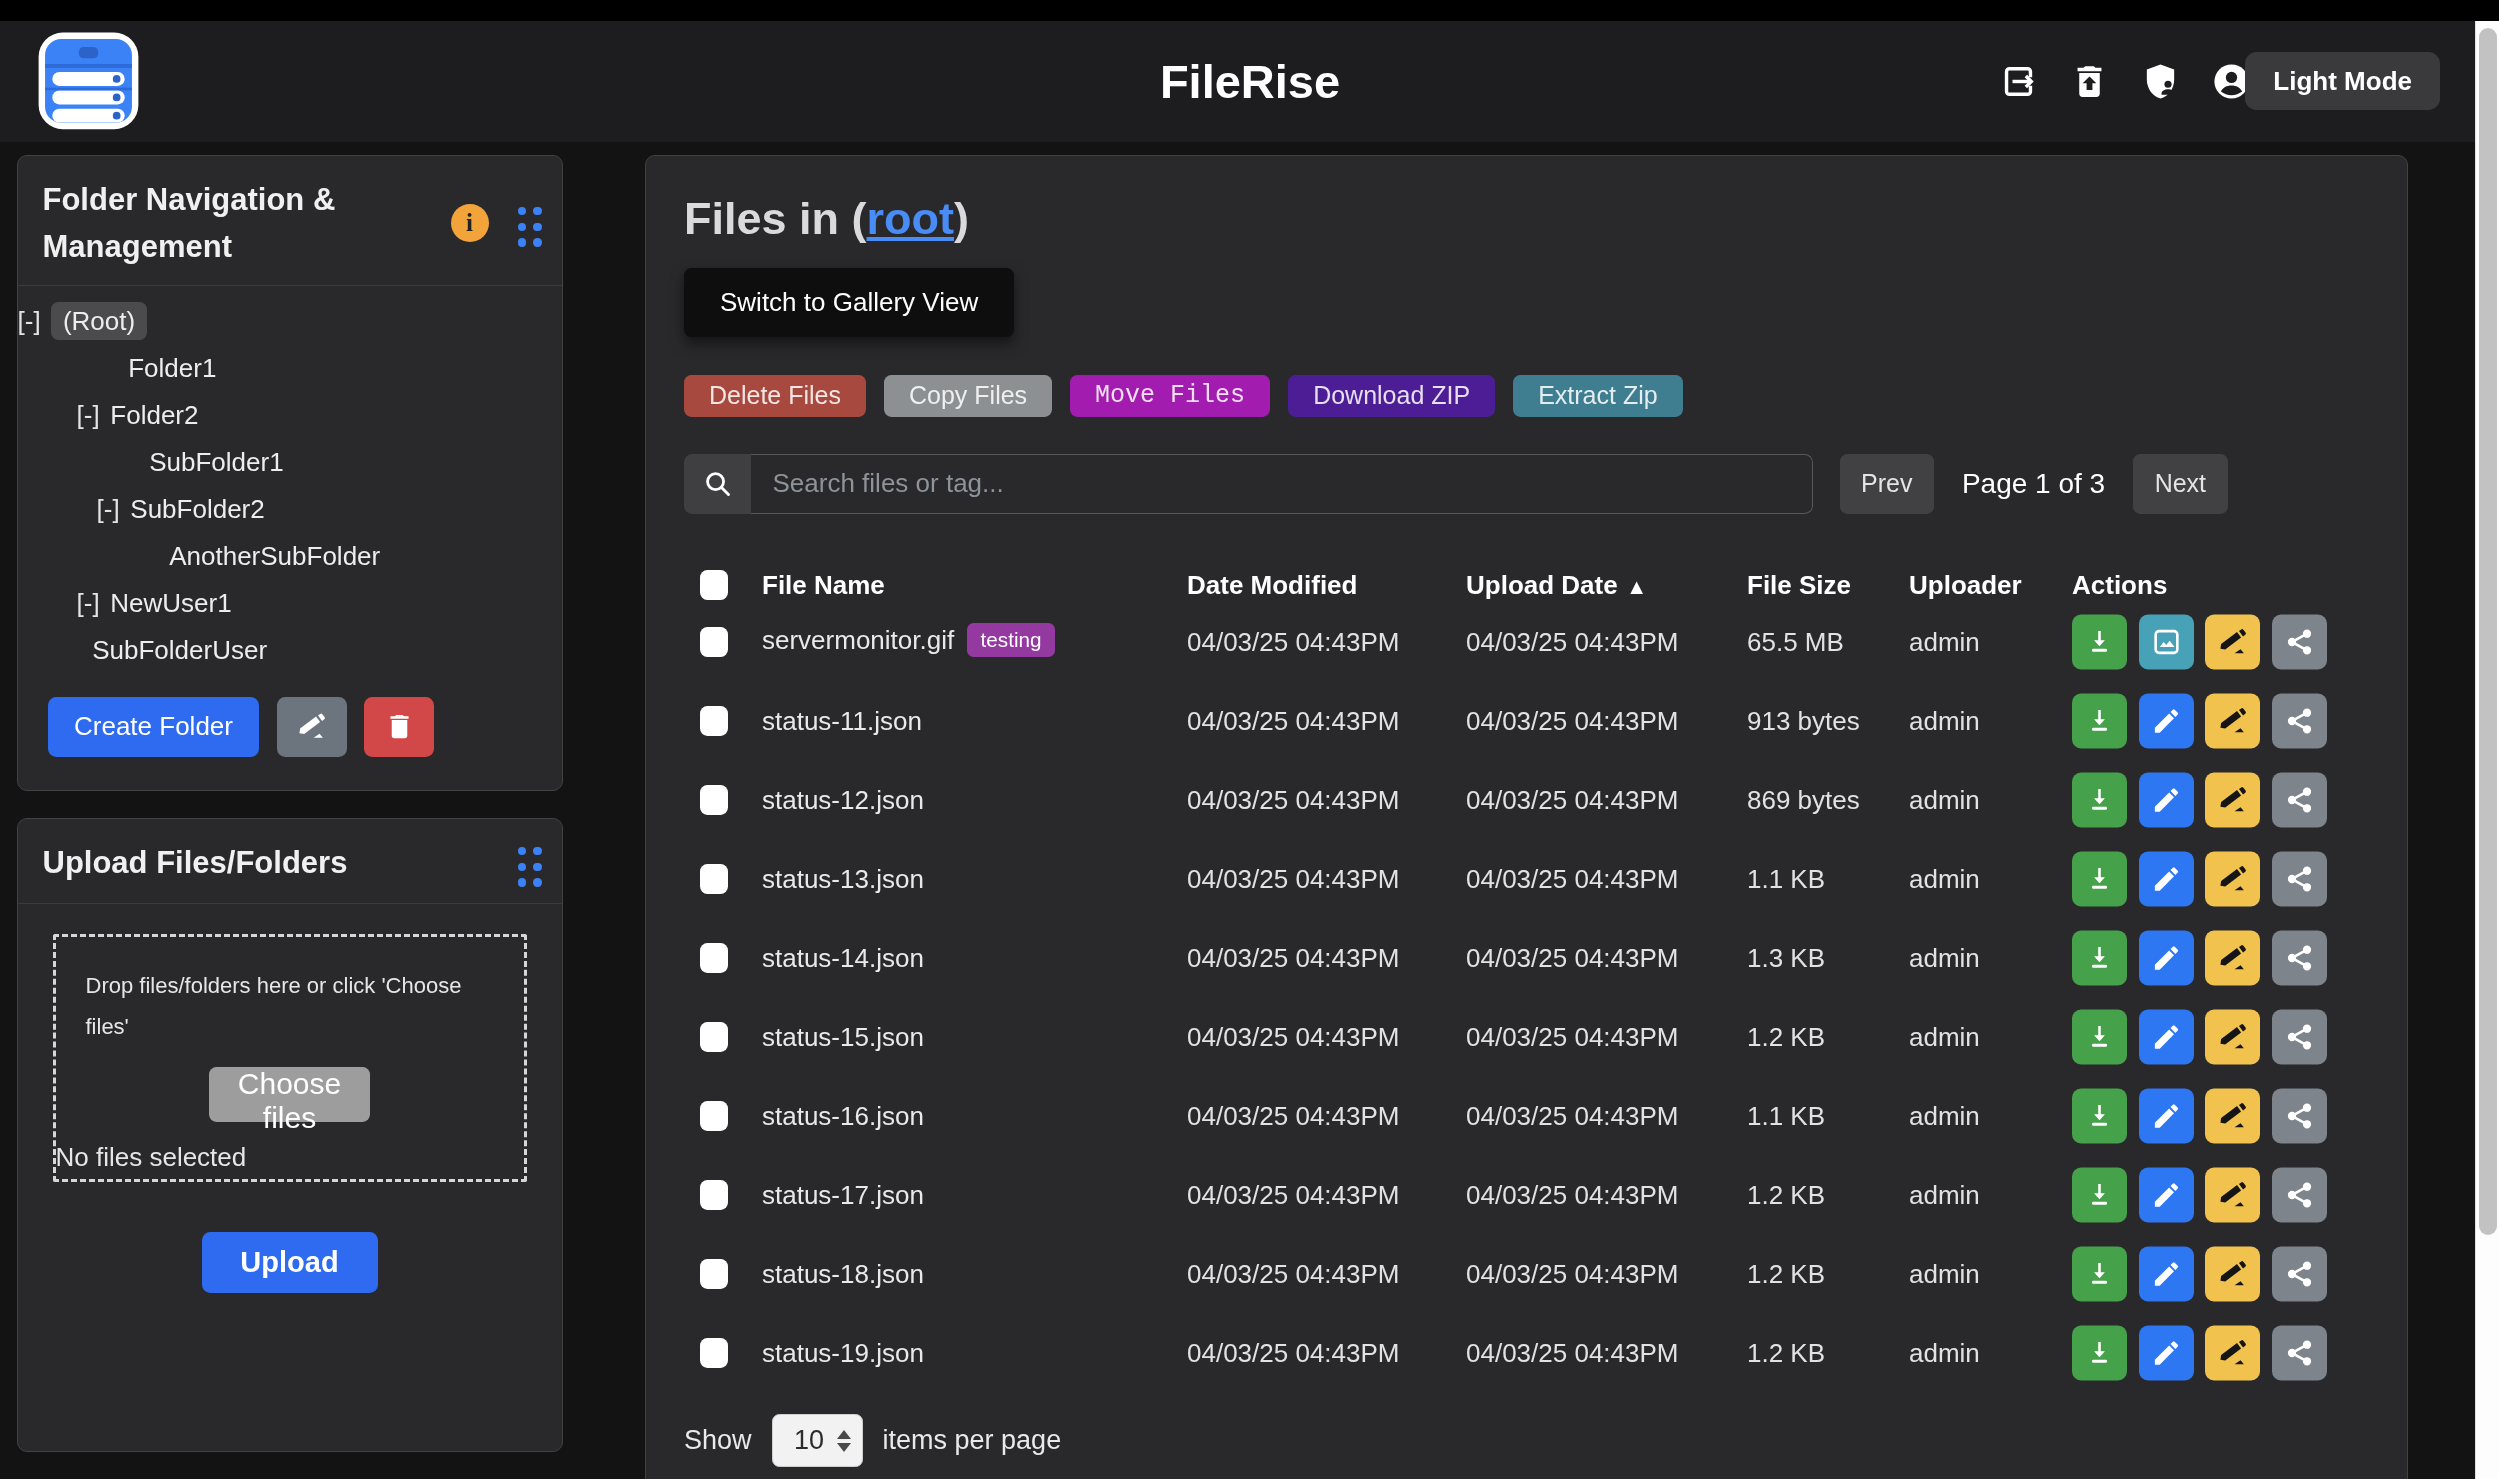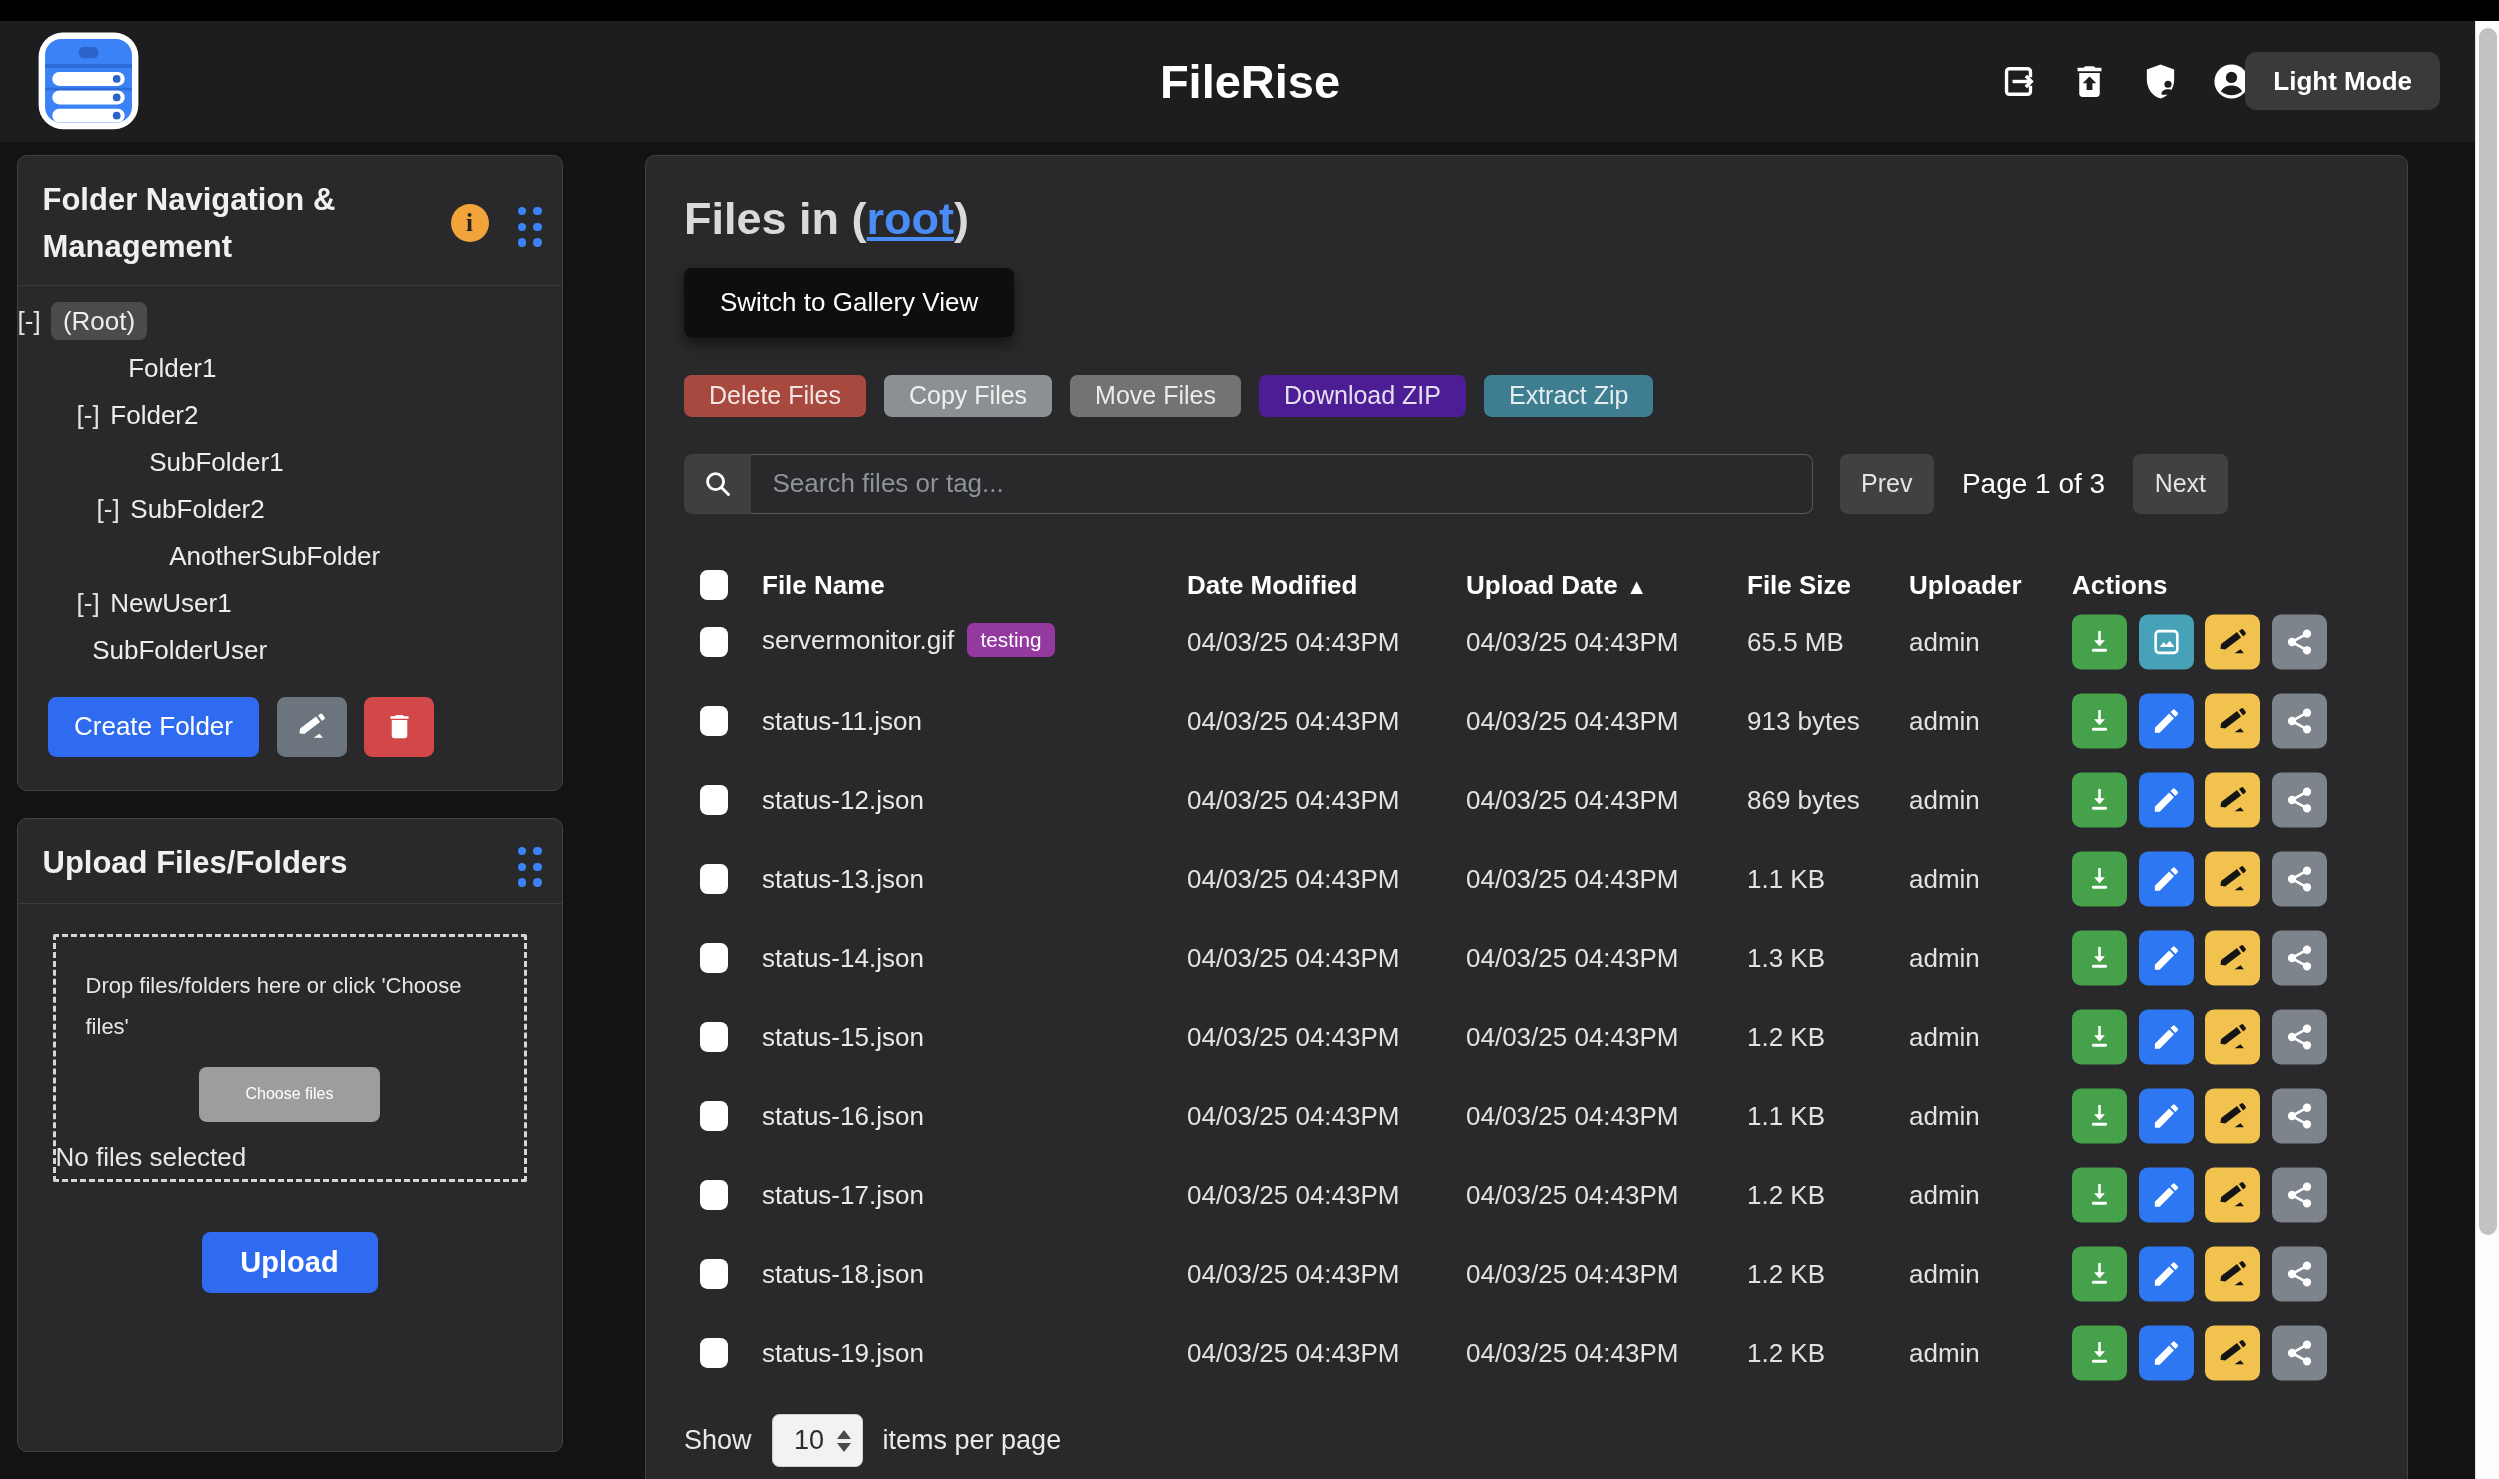--- a/index.html
+++ b/index.html
@@ -40,21 +40,21 @@
   .btn-create { height:60px; padding:0 26.5px; background:var(--accent,#2e6bf0); border:none; border-radius:8.3px; color:#fff; font-size:26px; font-family:inherit; cursor:pointer; }
   .btn-sq { width:70px; height:60px; border:none; border-radius:8.3px; color:#fff; cursor:pointer; display:flex; align-items:center; justify-content:center; }
   .btn-sq svg { width:31px; height:31px; }
   .btn-rename-folder { background:var(--gray-btn,#6c757d); }
   .btn-delete-folder { background:var(--danger,#d24848); }
 
   .upload-panel { left:16.5px; top:818px; width:546px; height:634px; }
   .upload-panel .panel-head { padding:20px 21.5px 16.5px 25px; }
   .dropzone { width:474px; margin:30px auto 0; height:248px; border:3.3px dashed #d6d6d6; border-radius:2.5px; padding-top:28px; cursor:pointer; }
   .drop-text { padding:0 30px; font-size:22px; line-height:41px; color:#e6e6e6; }
-  .choose-btn { display:block; margin:20px auto 0; width:181px; height:55px; background:#9d9d9d; border:none; border-radius:7.4px; color:#fff; font-size:16px; font-family:inherit; cursor:pointer; }
+  .choose-btn { display:block; margin:20px auto 0; width:161px; height:55px; background:#9d9d9d; border:none; border-radius:7.4px; color:#fff; font-size:30px; font-family:inherit; cursor:pointer; }
   .no-files { margin-top:20px; font-size:26px; color:#e6e6e6; }
   .upload-btn { display:block; margin:50px auto 0; width:176px; height:61px; background:var(--accent,#2e6bf0); border:none; border-radius:8.3px; color:#fff; font-size:29px; font-weight:700; font-family:inherit; cursor:pointer; }
 
   
   .main-panel { left:645px; top:155px; width:1763px; height:1405px; padding:25px 36px 0 38px; }
   .main-title { margin-top:11.6px; font-size:45px; font-weight:700; color:#dadadc; }
   .main-title .lnk { color:var(--link,#4a8cf5); text-decoration:underline; cursor:pointer; }
   .gallery-btn { margin-top:23px; height:69px; padding:0 36px; background:#0e0e0f; border:none; border-radius:7.4px; color:#fff; font-size:26px; font-family:inherit; cursor:pointer; box-shadow:0 6.6px 13.2px rgba(0,0,0,.5); display:block; }
   .toolbar { margin-top:38px; display:flex; gap:18px; }
   .tbtn { height:42px; padding:0 25px; border:none; border-radius:7.4px; color:rgba(255,255,255,.86); font-size:25px; font-family:inherit; cursor:pointer; }
@@ -242,21 +242,21 @@
   <div class="main-title"><span>Files in (</span><span class="lnk">root</span><span>)</span></div>
 
   <button class="gallery-btn">Switch to Gallery View</button>
 
   <div class="toolbar">
 
       <button class="tbtn" style="background: rgb(168, 73, 63);">Delete Files</button>
 
       <button class="tbtn" style="background: rgb(141, 144, 147);">Copy Files</button>
 
-      <button class="tbtn" style="background: #737373;">Move Files</button>
+      <button class="tbtn" style="background: #a21caf; font-family: Liberation Mono, monospace;">Move Files</button>
 
       <button class="tbtn" style="background: #4c1d95;">Download ZIP</button>
 
       <button class="tbtn" style="background: rgb(63, 125, 145);">Extract Zip</button>
     </div>
 
   <div class="search-row">
     <div class="search-addon">
       <svg viewBox="0 0 24 24" fill="none" stroke="currentColor" stroke-width="2.2" stroke-linecap="round">
         <circle cx="10.5" cy="10.5" r="6.2"></circle>

